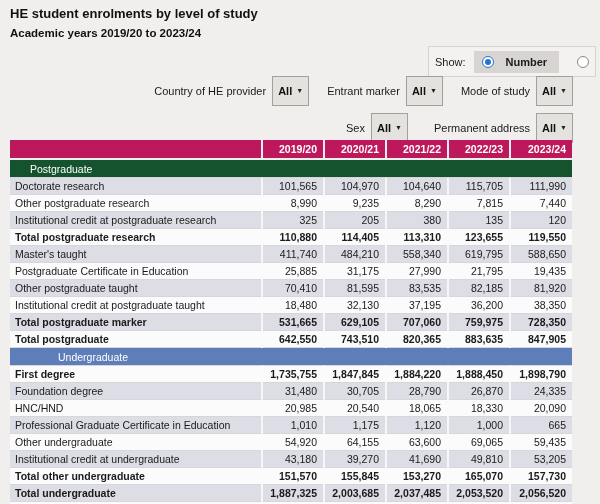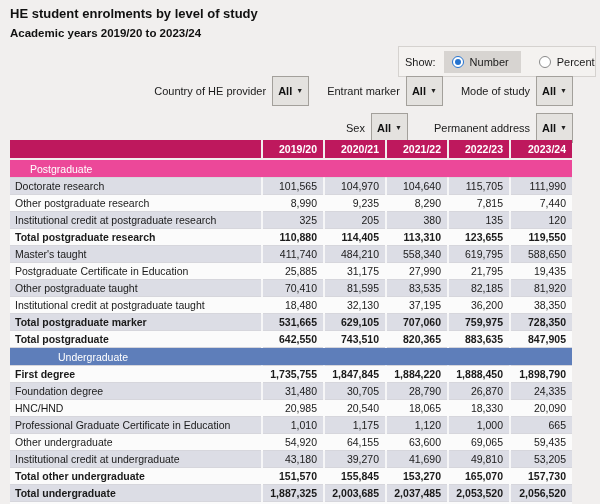--- a/index.html
+++ b/index.html
@@ -14,30 +14,30 @@
   .page-title {
     position:absolute; left:10px; top:6px;
     font-size:13px; font-weight:bold; color:#111;
   }
   .page-subtitle {
     position:absolute; left:10px; top:27px;
     font-size:11.5px; font-weight:bold; color:#111;
   }
   .show-panel {
     position:absolute; right:4px; top:46px;
-    width:198px; height:31px;
+    width:168px; height:31px;
     border:1px solid #d5d2cf; background:#f4f2f0;
     display:flex; align-items:center; gap:8px;
     padding:0 6px; box-sizing:border-box;
   }
   .show-label { font-size:11px; color:#1a1a1a; }
   .show-options { display:flex; align-items:center; gap:10px; }
   .radio-option {
-    display:inline-flex; align-items:center; gap:6px;
-    font-size:11px; font-weight:normal; padding:5px 12px 5px 8px;
+    display:inline-flex; align-items:center; gap:12px;
+    font-size:11px; font-weight:bold; padding:5px 12px 5px 8px;
     cursor:pointer; white-space:nowrap;
   }
   .radio-option.selected { background:#d7d4d1; }
   .radio-circle {
     width:10px; height:10px; border-radius:50%;
     background:#fff; border:1px solid #8a8a8a;
     display:inline-block; position:relative; flex:0 0 auto;
   }
   .radio-circle.checked { border-color:#2573cf; }
   .radio-circle.checked::after {
@@ -163,21 +163,21 @@
         <th class="blank"></th>
       <th>2019/20</th>
           <th>2020/21</th>
           <th>2021/22</th>
           <th>2022/23</th>
           <th>2023/24</th>
         </tr>
     </thead>
     <tbody>
         <tr>
-          <td class="section-cell" colspan="6" style="background: #ec4899; padding-left: 20px;">Postgraduate</td>
+          <td class="section-cell" colspan="6" style="background: #14532d; padding-left: 20px;">Postgraduate</td>
         </tr>
         <tr class="shade">
           <td class="label-cell">Doctorate research</td>
           <td class="value-cell">101,565</td>
           <td class="value-cell">104,970</td>
           <td class="value-cell">104,640</td>
           <td class="value-cell">115,705</td>
           <td class="value-cell">111,990</td>
         </tr>
         <tr class="plain">

